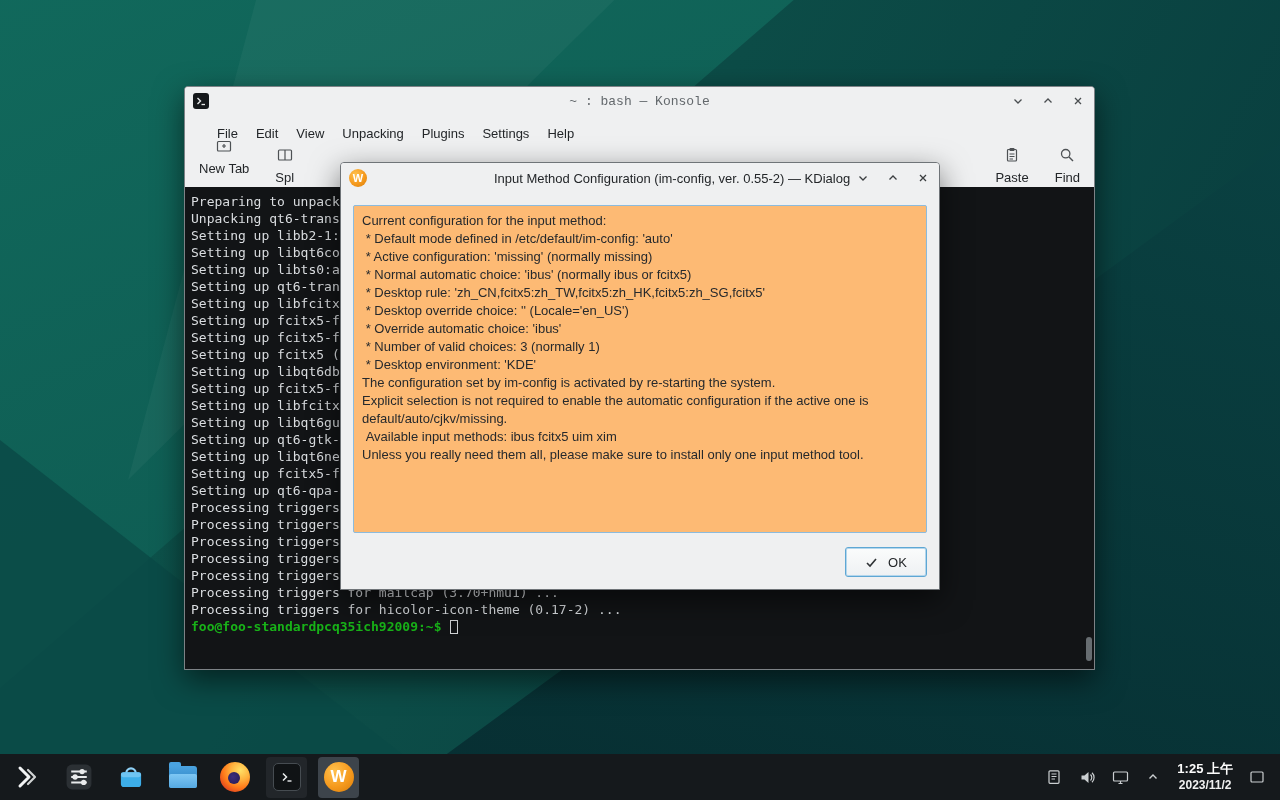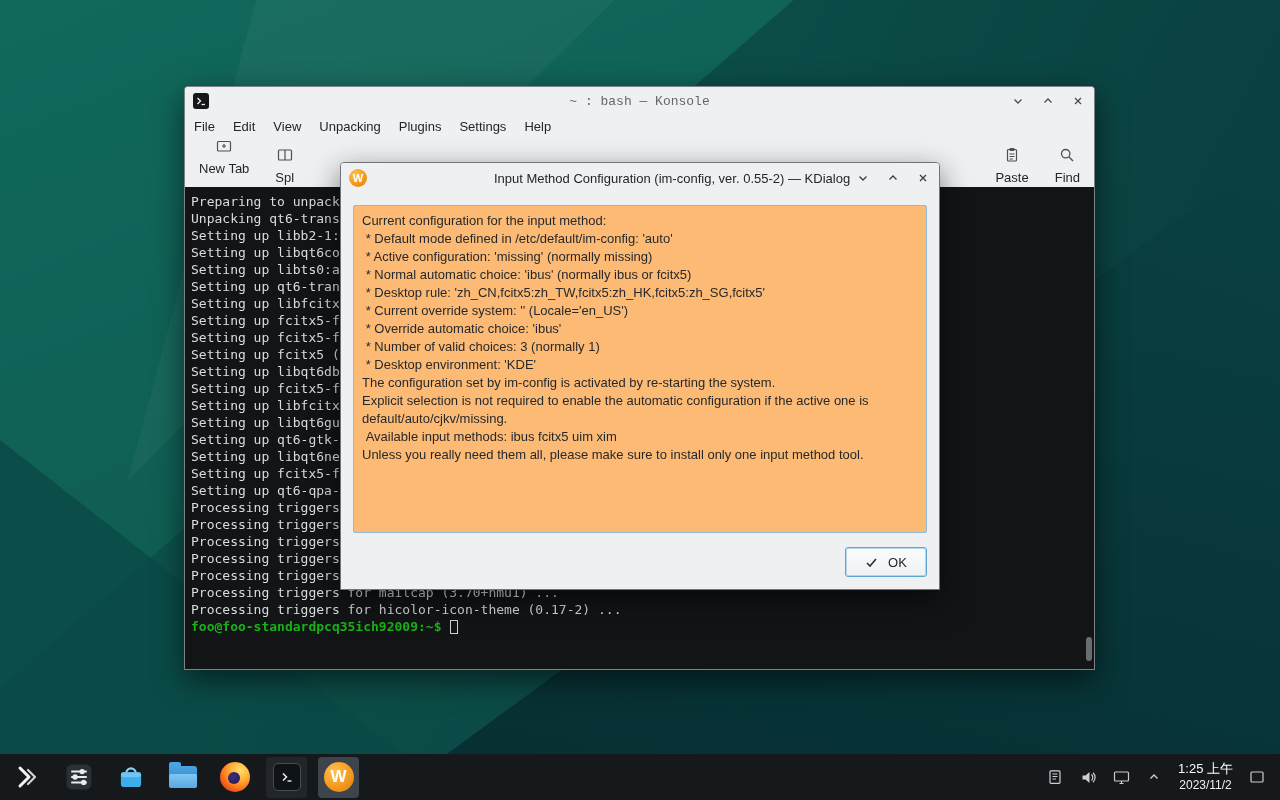--- a/index.html
+++ b/index.html
@@ -22,21 +22,21 @@
   .titlebar .win-title { position:absolute; left:50%; transform:translateX(-50%);
               font-size:13px; white-space:nowrap; }
   .win-buttons { margin-left:auto; display:flex; align-items:center; gap:14px; }
   .win-btn { width:16px; height:16px; display:flex; align-items:center; justify-content:center; cursor:pointer; }
 
   
   #konsole { left:184px; top:86px; width:911px; height:584px; }
   #konsole .win-title { color:#63686c;font-family:Liberation Mono, monospace; }
   .app-icon-terminal { width:16px; height:16px; border-radius:3px; background:#15181b; flex:0 0 auto;
                        display:flex; align-items:center; justify-content:center; }
-  .menubar { height:30px; display:flex; align-items:flex-start; padding:0 0; flex:0 0 auto; }
+  .menubar { height:30px; display:flex; align-items:flex-end; padding:0 23px; flex:0 0 auto; }
   .menu-item { font-size:13px; color:#232629; padding:4px 9px; cursor:default; }
   .toolbar { height:42px; display:flex; align-items:center; padding:0 14px; gap:26px; flex:0 0 auto; }
   .tool-item { display:flex; align-items:center; gap:7px; font-size:13px; color:#232629;flex-direction:column; }
   .tool-spacer { margin-left:auto; }
   .tool-caret { margin-left:-2px; margin-top:6px; }
   .terminal { flex:1 1 auto; background:#121416; position:relative; overflow:hidden;
               font-family:"DejaVu Sans Mono",monospace; font-size:13px; line-height:17px; color:#dadde0;
               padding:6px 6px 0 6px; }
   .tline { white-space:pre; height:17px; }
   .prompt-line { display:flex; align-items:center; }
@@ -75,21 +75,21 @@
         background:radial-gradient(circle at 68% 28%, #ffe066 0%, #ffb13d 32%, #ff7a1a 58%, #e0421f 82%, #c2391d 100%); }
   .firefox-core { position:absolute; left:8px; top:10px; width:12px; height:12px; border-radius:50%;
         background:radial-gradient(circle at 40% 40%, #3d2d7c, #241b52); }
   .konsole-mini { width:28px; height:28px; background:#101315; border:1px solid #464c51; border-radius:5px;
         display:flex; align-items:center; justify-content:center; }
   .imconfig-big { width:30px; height:30px; border-radius:50%;
         background:radial-gradient(circle at 35% 30%, #ffc04d, #f59a1e 55%, #d97b07);
         color:#fff; font-weight:bold; font-size:17px; display:flex; align-items:center; justify-content:center; }
   .tb-right { margin-left:auto; display:flex; align-items:center; gap:15px; padding-right:8px; }
   .tray-icon { width:18px; height:18px; display:flex; align-items:center; justify-content:center; opacity:.9; cursor:pointer; }
-  .clock { text-align:center; color:#fcfcfc; line-height:1.25; cursor:pointer; }
+  .clock { text-align:center; color:#fcfcfc; line-height:1.25; cursor:pointer;font-weight:bold; }
   .clock-time { font-size:13px; }
   .clock-date { font-size:12px; opacity:.95; }
   svg { display:block; }
 </style>
 </head>
 <body>
 
 <div class="desktop">
   <div class="wp-layer wp-tri1"></div>
   <div class="wp-layer wp-tri2"></div>
@@ -233,21 +233,21 @@
     </div>
   </div>
 
   <div class="dialog-box">
 
   <div class="dialog-line">Current configuration for the input method:</div>
       <div class="dialog-line"> * Default mode defined in /etc/default/im-config: 'auto'</div>
       <div class="dialog-line"> * Active configuration: 'missing' (normally missing)</div>
       <div class="dialog-line"> * Normal automatic choice: 'ibus' (normally ibus or fcitx5)</div>
       <div class="dialog-line"> * Desktop rule: 'zh_CN,fcitx5:zh_TW,fcitx5:zh_HK,fcitx5:zh_SG,fcitx5'</div>
-      <div class="dialog-line"> * Current override system: '' (Locale='en_US')</div>
+      <div class="dialog-line"> * Desktop override choice: '' (Locale='en_US')</div>
       <div class="dialog-line"> * Override automatic choice: 'ibus'</div>
       <div class="dialog-line"> * Number of valid choices: 3 (normally 1)</div>
       <div class="dialog-line"> * Desktop environment: 'KDE'</div>
       <div class="dialog-line">The configuration set by im-config is activated by re-starting the system.</div>
       <div class="dialog-line">Explicit selection is not required to enable the automatic configuration if the active one is default/auto/cjkv/missing.</div>
       <div class="dialog-line"> Available input methods: ibus fcitx5 uim xim</div>
       <div class="dialog-line">Unless you really need them all, please make sure to install only one input method tool.</div>
     </div>
 
   <div class="ok-button">

